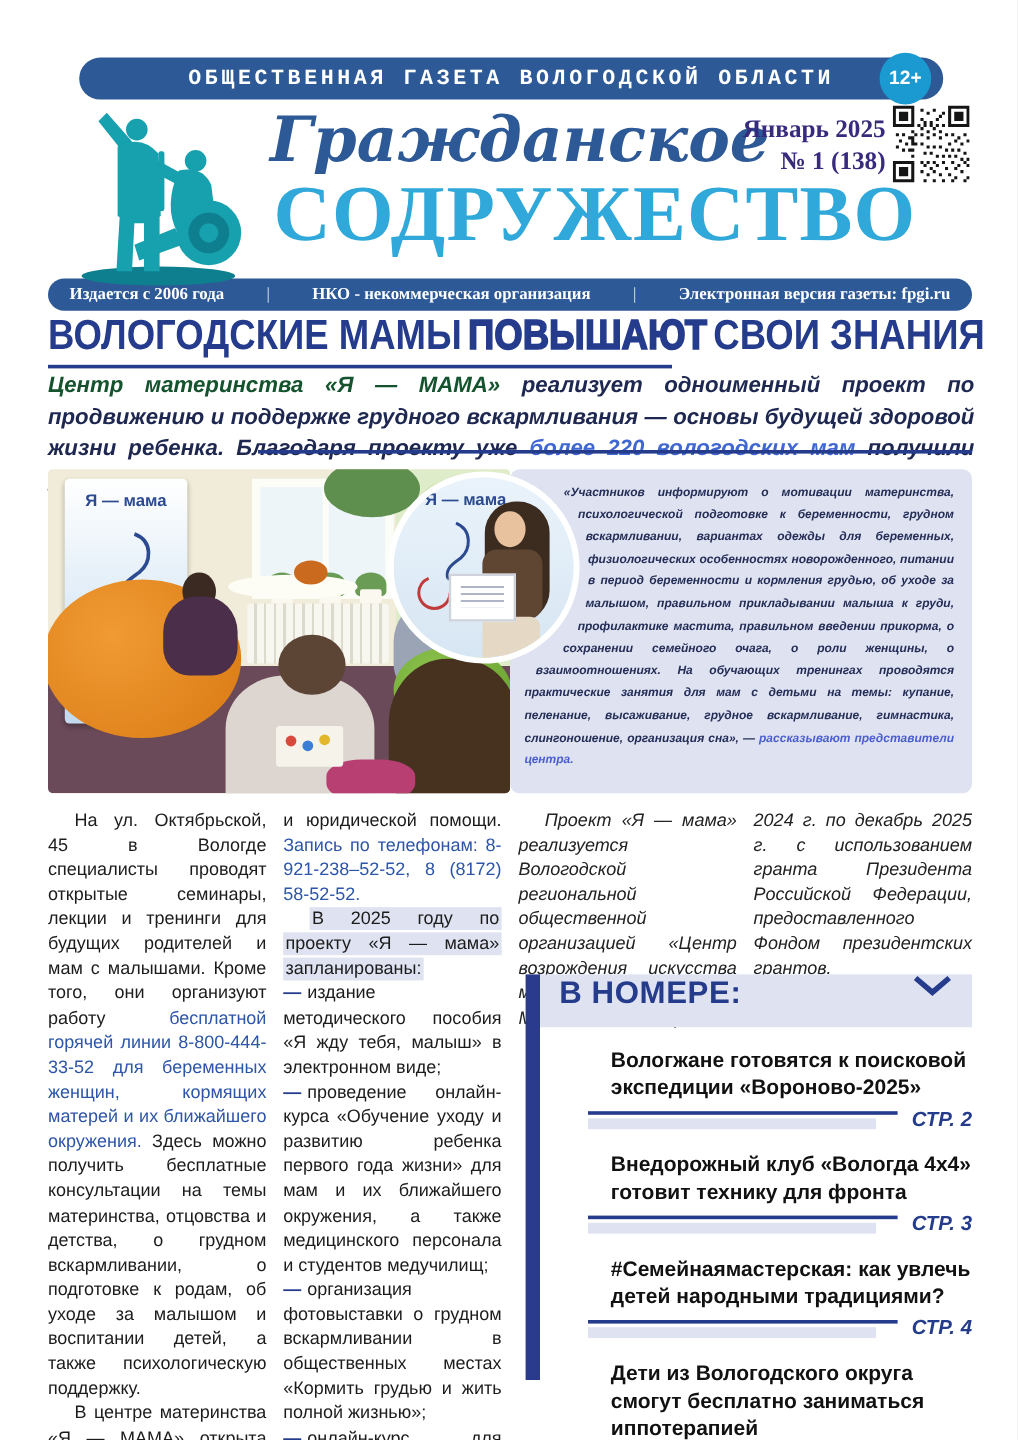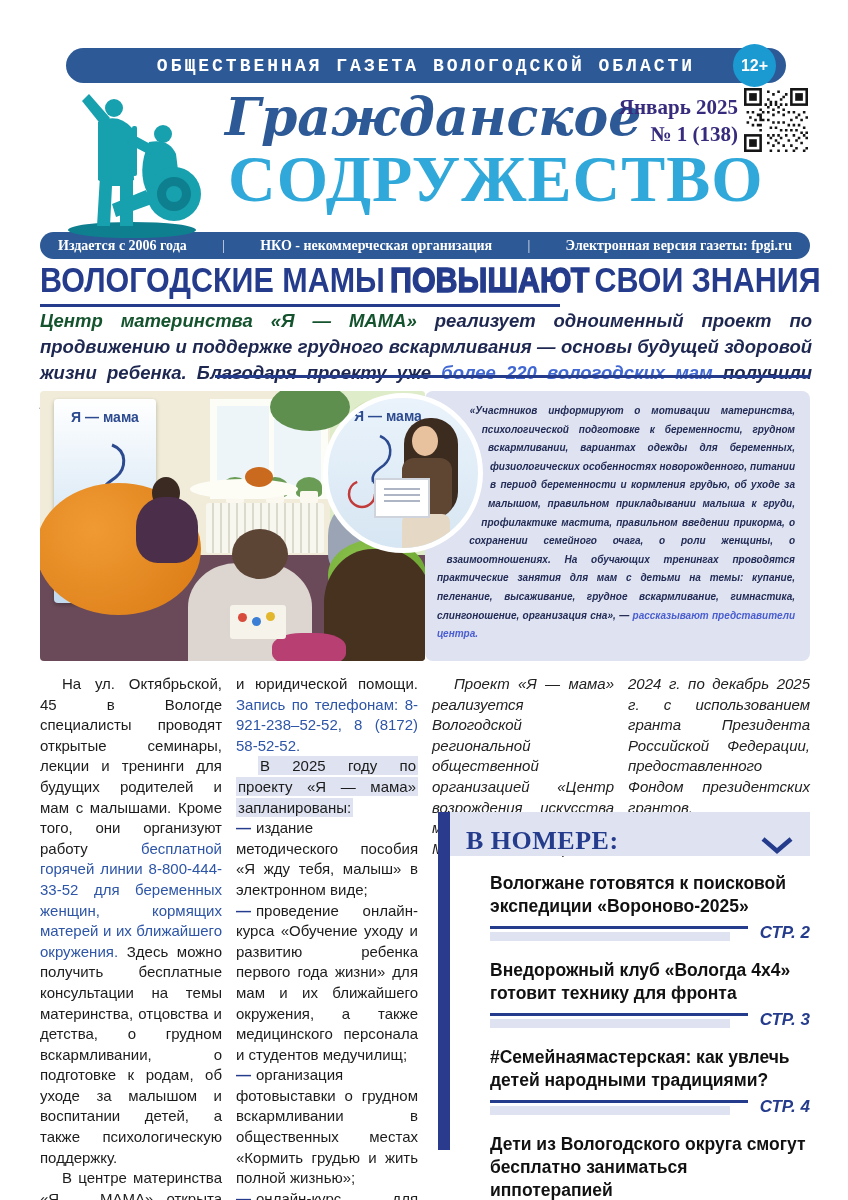--- a/index.html
+++ b/index.html
@@ -114,26 +114,26 @@
   .col .blue{color:#2d55a8;}
   .col2 .hl-bg{background:#dee2f1;box-decoration-break:clone;-webkit-box-decoration-break:clone;padding:1px 2px;}
   .col .bullet{text-indent:0;}
   .col .dash{color:#253c8d;font-weight:bold;margin-right:5px;}
   .ital{font-style:italic;color:#222;}
   .ital .noindent{text-indent:0;}
 
   
   .toc{position:absolute;left:438px;top:812px;width:372px;}
   .toc-bar{position:absolute;left:0;top:0;width:12px;height:338px;background:#2a3a8c;}
-  .toc-header{margin-left:12px;height:44px;background:#dee2f1;display:flex;align-items:flex-end;
-      justify-content:space-between;padding:0 16px;font-family:Liberation Serif, serif;}
+  .toc-header{margin-left:12px;height:44px;background:#dee2f1;display:flex;align-items:flex-start;
+      justify-content:space-between;padding:0 16px;}
   .toc-header span{color:#253c8d;font-weight:bold;font-size:26px;letter-spacing:.5px;}
   .toc-items{padding-left:52px;}
   .toc-item{margin-top:16px;}
-  .toc-title{font-size:17.5px;font-weight:bold;color:#111;line-height:23px;}
+  .toc-title{font-size:17.5px;font-weight:bold;color:#111;line-height:23px;margin-left:19px;}
   .toc-rule-row{display:flex;align-items:center;gap:12px;margin-top:5px;}
   .toc-rule-col{flex:1;}
   .toc-rule{height:3px;background:#253c8d;}
   .toc-shadow{height:9px;background:#dee2f1;width:93%;margin-top:3px;}
   .toc-page{font-style:italic;font-weight:bold;font-size:17px;color:#253c8d;white-space:nowrap;text-align:center;}
 </style>
 </head>
 <body>
 
 <div class="page">

